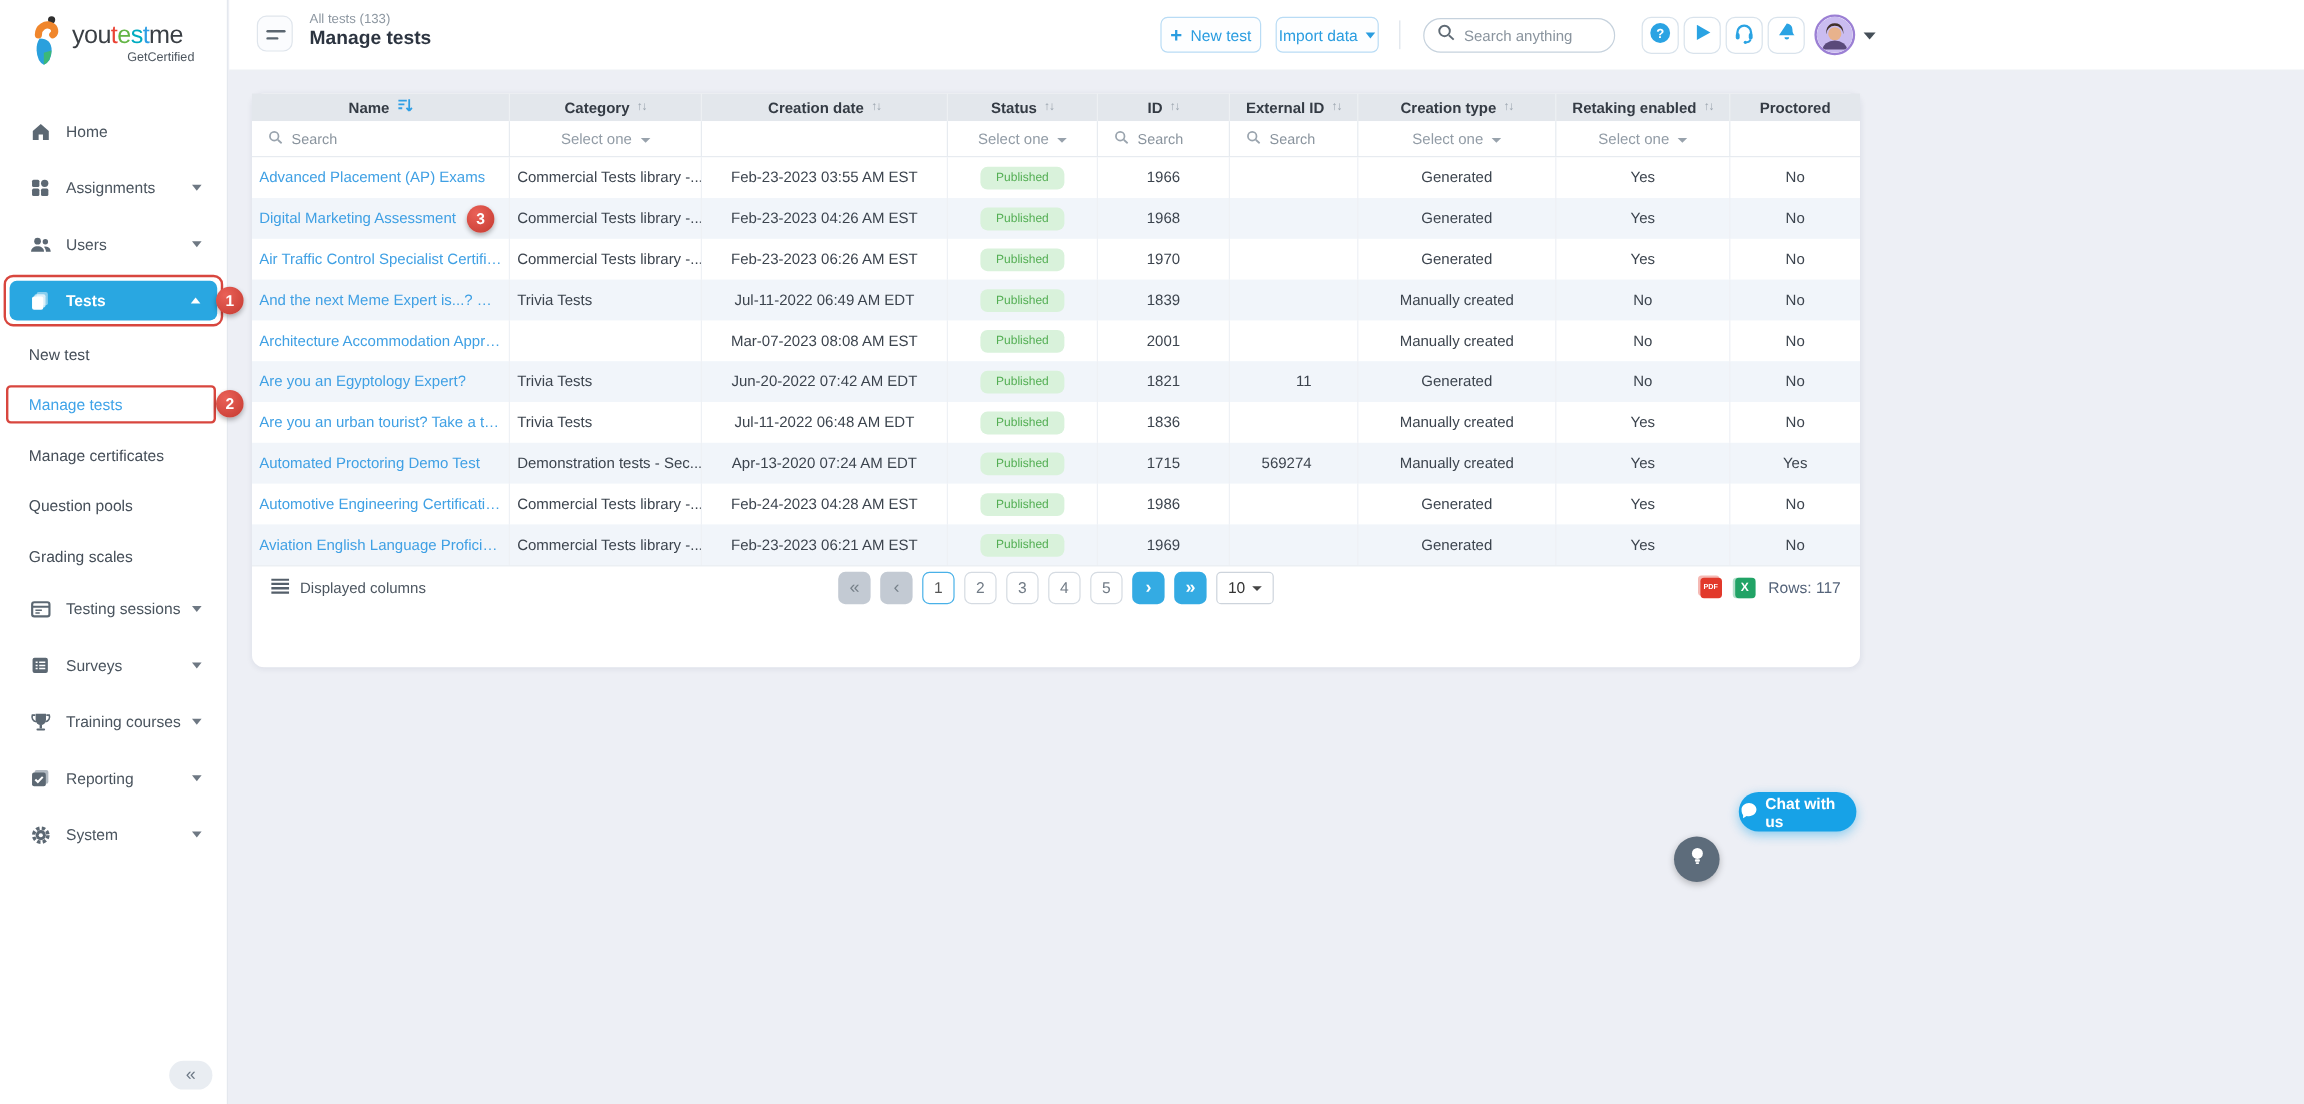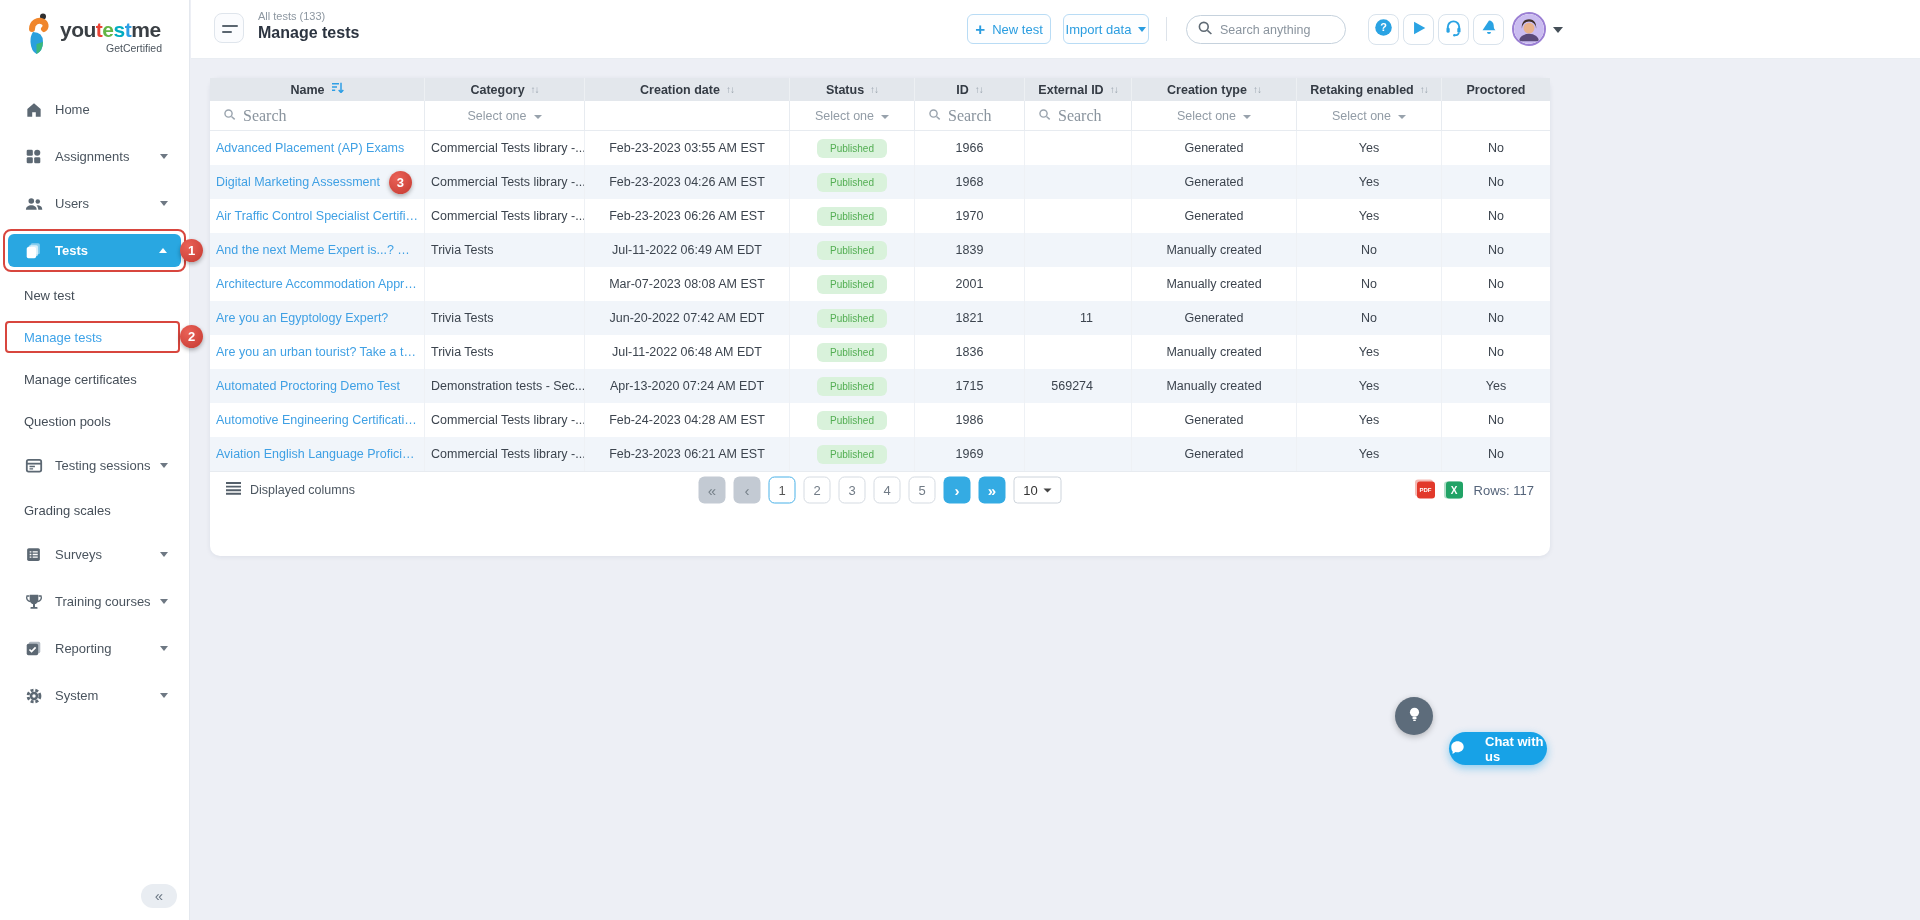--- a/index.html
+++ b/index.html
@@ -3,21 +3,21 @@
 <meta charset="utf-8">
 <style>
   *{box-sizing:border-box;margin:0;padding:0}
   html,body{width:1920px;height:920px}
   body{position:relative;overflow:hidden;background:#edeff5;font-family:"Liberation Sans","DejaVu Sans",sans-serif;-webkit-font-smoothing:antialiased}
 
   
   .sidebar{position:absolute;left:0;top:0;width:190px;height:920px;background:#fff;border-right:1px solid #e4e8ee;z-index:10}
   .logo{position:relative;height:72px;padding:14px 0 0 24px}
   .logo-mark{position:absolute;left:26px;top:13px}
-  .logo-word{position:absolute;left:60px;top:18px;font-size:21px;font-weight:bold;letter-spacing:-.5px;color:#3a3f44}
+  .logo-word{position:absolute;left:60px;top:18px;font-size:21px;font-weight:normal;letter-spacing:-.5px;color:#3a3f44}
   .logo-word .lt1{color:#ea4335}.logo-word .le{color:#63b545}.logo-word .ls{color:#00acc1}.logo-word .lt2{color:#2f9fe5}
   .tagline{position:absolute;left:0;top:42px;width:162px;text-align:right;font-size:10.5px;color:#4c555e}
   .menu{padding-top:14px}
   .side-item{position:relative;height:47px;display:flex;align-items:center;padding-left:24px;font-size:13px;color:#4a545e;cursor:pointer}
   .side-item .icon{width:19px;height:19px;margin-right:12px;display:flex;align-items:center;justify-content:center;flex:none}
   .side-item.sub{height:42px;color:#454e58}
   .side-item.sub.selected{color:#3fa3e8}
   .chev{position:absolute;right:21px;width:0;height:0;border-left:4.5px solid transparent;border-right:4.5px solid transparent;border-top:5px solid #6e7883}
   .side-item.active{height:33px;margin:7px 8px;padding-left:16px;background:#29a7e1;border-radius:6px;color:#fff;font-weight:bold}
   .side-item.active .chev{right:14px;border-top:none;border-bottom:5px solid #fff}
@@ -55,21 +55,21 @@
   .panel-title{height:49px;line-height:50px;padding-left:22px;font-size:16px;font-weight:bold;color:#2c3440}
   .thead{display:flex;height:23px;background:#e3e7ec}
   .hcell{display:flex;align-items:center;justify-content:center;gap:6px;font-size:12.5px;font-weight:bold;color:#343b44;border-right:1px solid #edf0f3;cursor:pointer}
   .thead .hcell:last-child{border-right:none;cursor:default}
   .sort{font-size:10px;font-weight:normal;color:#9aa4ae;letter-spacing:-1px}
   .c0{width:215px}.c1{width:160px}.c2{width:205px}.c3{width:125px}.c4{width:110px}.c5{width:107px}.c6{width:165px}.c7{width:145px}.c8{width:108px}
   .frow{display:flex;height:30px;background:#fff;border-bottom:1px solid #e7ebf0}
   .fcell{display:flex;align-items:center;justify-content:center;gap:7px;border-right:1px solid #e7ebf0;font-size:12.5px;color:#929ca6}
   .frow .fcell:last-child{border-right:none}
   .fcell.fl{justify-content:flex-start;padding-left:13px}
-  .fsearch{border:none;outline:none;width:72px;font-size:16px;color:#4d7c0f;background:transparent;font-family:Liberation Serif, serif}
+  .fsearch{border:none;outline:none;width:72px;font-size:12px;color:#4d7c0f;background:transparent;font-family:Liberation Sans, sans-serif}
   .selcaret{width:0;height:0;border-left:4px solid transparent;border-right:4px solid transparent;border-top:4.5px solid #98a2ac;margin-top:2px}
   .tbody{display:block}
   .trow{display:flex;height:34px}
   .trow.alt{background:#f1f5fa}
   .cell{display:flex;align-items:center;justify-content:center;height:100%;padding:0 6px;font-size:12.5px;color:#3c444e;border-right:1px solid #eef1f5;overflow:hidden;white-space:nowrap}
   .trow .cell:last-child{border-right:none}
   .al-left{justify-content:flex-start;}
   .al-right{justify-content:flex-end;padding-right:38px}
   .link{color:#3fa0e4;cursor:pointer;overflow:hidden;text-overflow:ellipsis;white-space:nowrap}
   .status-badge{background:#d9f2db;color:#53ae53;padding:4px 13px;border-radius:6px;font-size:10px}
@@ -82,21 +82,21 @@
   .pbtn.nav{background:#34abe3;border:none;color:#fff;font-size:15px;font-weight:bold}
   .psize{width:48px;height:27px;border:1px solid #cdd4dc;border-radius:4px;background:#fff;display:flex;align-items:center;justify-content:center;gap:6px;font-size:13px;color:#333;cursor:pointer}
   .psize .selcaret{border-top-color:#444}
   .exports{position:absolute;right:16px;top:50%;transform:translateY(-50%);display:flex;align-items:center;gap:11px}
   .pdf-ic{width:18px;height:17px;background:#e2392b;border-radius:3px;color:#fff;font-size:6px;font-weight:bold;display:flex;align-items:center;justify-content:center;cursor:pointer;box-shadow:-2px -2px 0 rgba(226,57,43,.35)}
   .xls-ic{width:17px;height:17px;background:#21a366;border-radius:3px;color:#fff;font-size:10px;font-weight:bold;display:flex;align-items:center;justify-content:center;cursor:pointer;box-shadow:-2px 0 0 rgba(33,163,102,.35)}
   .rows-count{font-size:13px;color:#55647a}
 
   
   .bulb-btn{position:absolute;left:1395px;top:697px;width:38px;height:38px;border-radius:50%;background:#5d6c7b;display:flex;align-items:center;justify-content:center;box-shadow:0 2px 6px rgba(0,0,0,.25);cursor:pointer;z-index:6}
-  .chat-btn{position:absolute;left:1449px;top:732px;width:98px;height:33px;border-radius:17px;background:#17a2e7;color:#fff;font-size:13px;font-weight:bold;display:flex;align-items:center;justify-content:center;gap:19px;box-shadow:0 3px 9px rgba(23,162,231,.45);cursor:pointer;z-index:6}
+  .chat-btn{position:absolute;left:1449px;top:660px;width:98px;height:33px;border-radius:17px;background:#17a2e7;color:#fff;font-size:13px;font-weight:bold;display:flex;align-items:center;justify-content:center;gap:5px;box-shadow:0 3px 9px rgba(23,162,231,.45);cursor:pointer;z-index:6}
 </style>
 </head>
 <body>
 
 <div class="sidebar">
   <div class="logo">
     <span class="logo-mark">
       <svg width="26" height="42" viewBox="0 0 26 42">
         <circle cx="17" cy="3.5" r="3" fill="#2f2f2f"></circle>
         <path d="M6 16 C6 9.5 12 6.5 16.5 8.5 C20 10 20.5 14 18 16" fill="none" stroke="#f0862c" stroke-width="6" stroke-linecap="round"></path>
@@ -163,34 +163,34 @@
       <span class="outline2"></span>
       <span>Manage tests</span>
       <span class="ann-badge pos-manage">2</span>
     </div>
     <div class="side-item sub">
       <span>Manage certificates</span>
     </div>
     <div class="side-item sub">
       <span>Question pools</span>
     </div>
+    <div class="side-item sub">
+      <span>Grading scales</span>
+    </div>
+
     <div class="side-item">
       <span class="icon">
           <svg width="18" height="18" viewBox="0 0 20 20" fill="none" stroke="#5c6873">
             <rect x="2" y="3.2" width="16" height="13" rx="2" stroke-width="2"></rect>
             <path d="M2 7.4 h16" stroke-width="2"></path>
             <path d="M5 10.6 h6 M5 13.2 h4" stroke-width="1.5"></path>
           </svg>
         </span>
       <span>Testing sessions</span>
       <span class="chev"></span>
-    </div>
-
-    <div class="side-item sub">
-      <span>Grading scales</span>
     </div>
     <div class="side-item">
       <span class="icon">
           <svg width="17" height="17" viewBox="0 0 20 20">
             <rect x="2.5" y="2.5" width="15" height="15" rx="2" fill="#5c6873"></rect>
             <path d="M5.5 7 h2 M5.5 10 h2 M5.5 13 h2 M9 7 h6 M9 10 h6 M9 13 h6" stroke="#fff" stroke-width="1.5"></path>
           </svg>
         </span>
       <span>Surveys</span>
       <span class="chev"></span>

